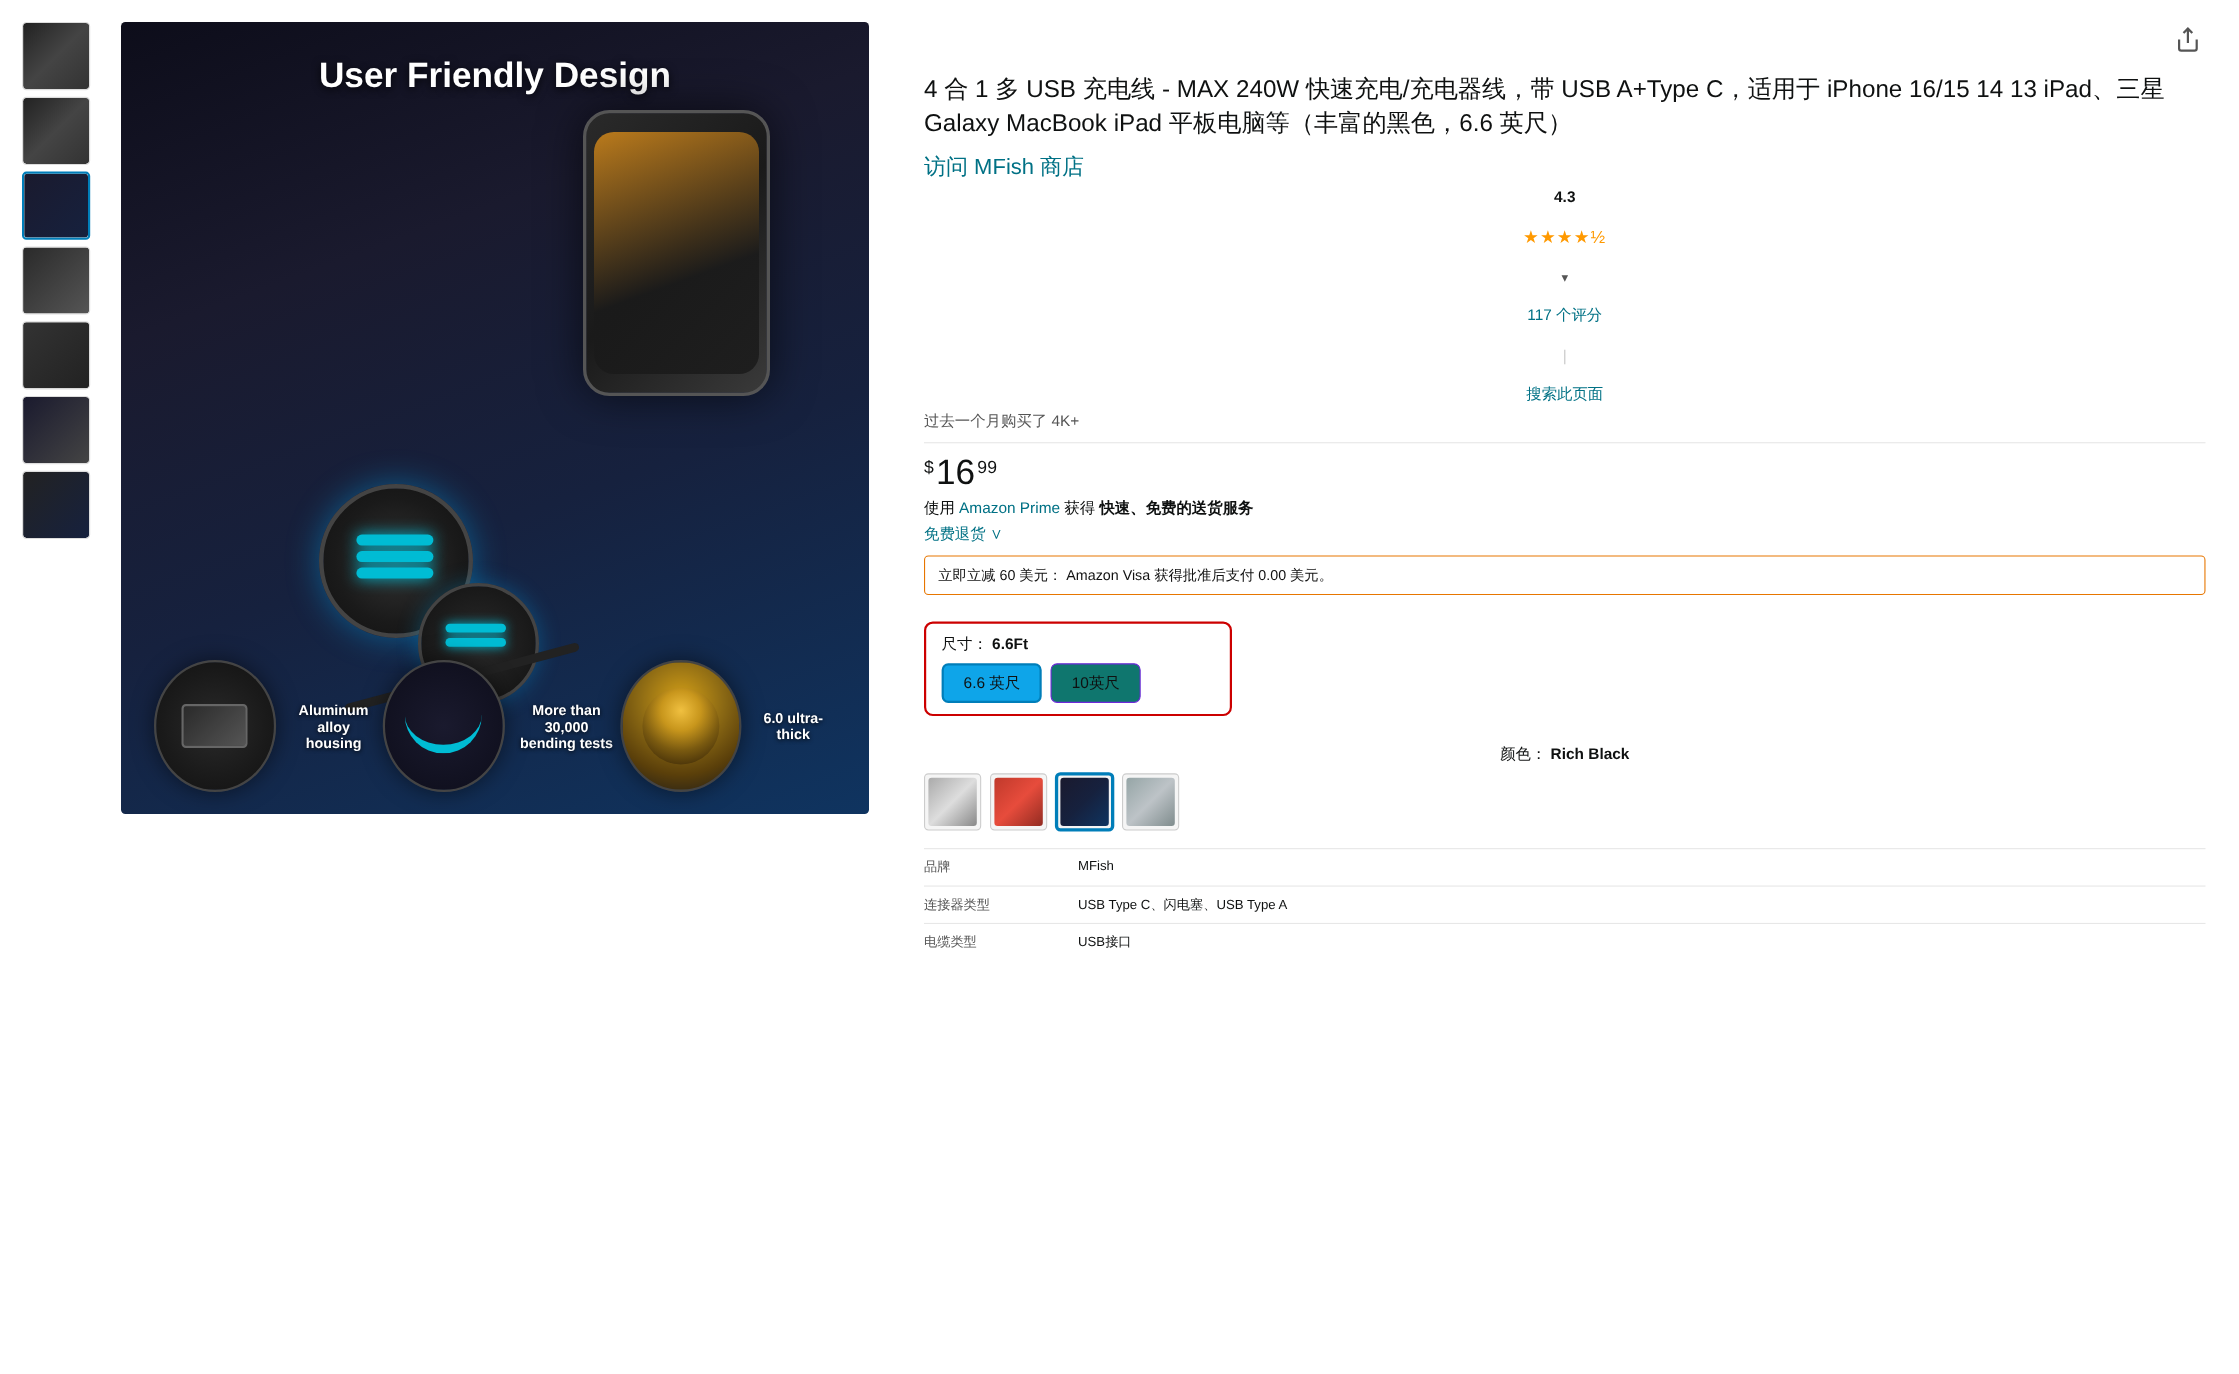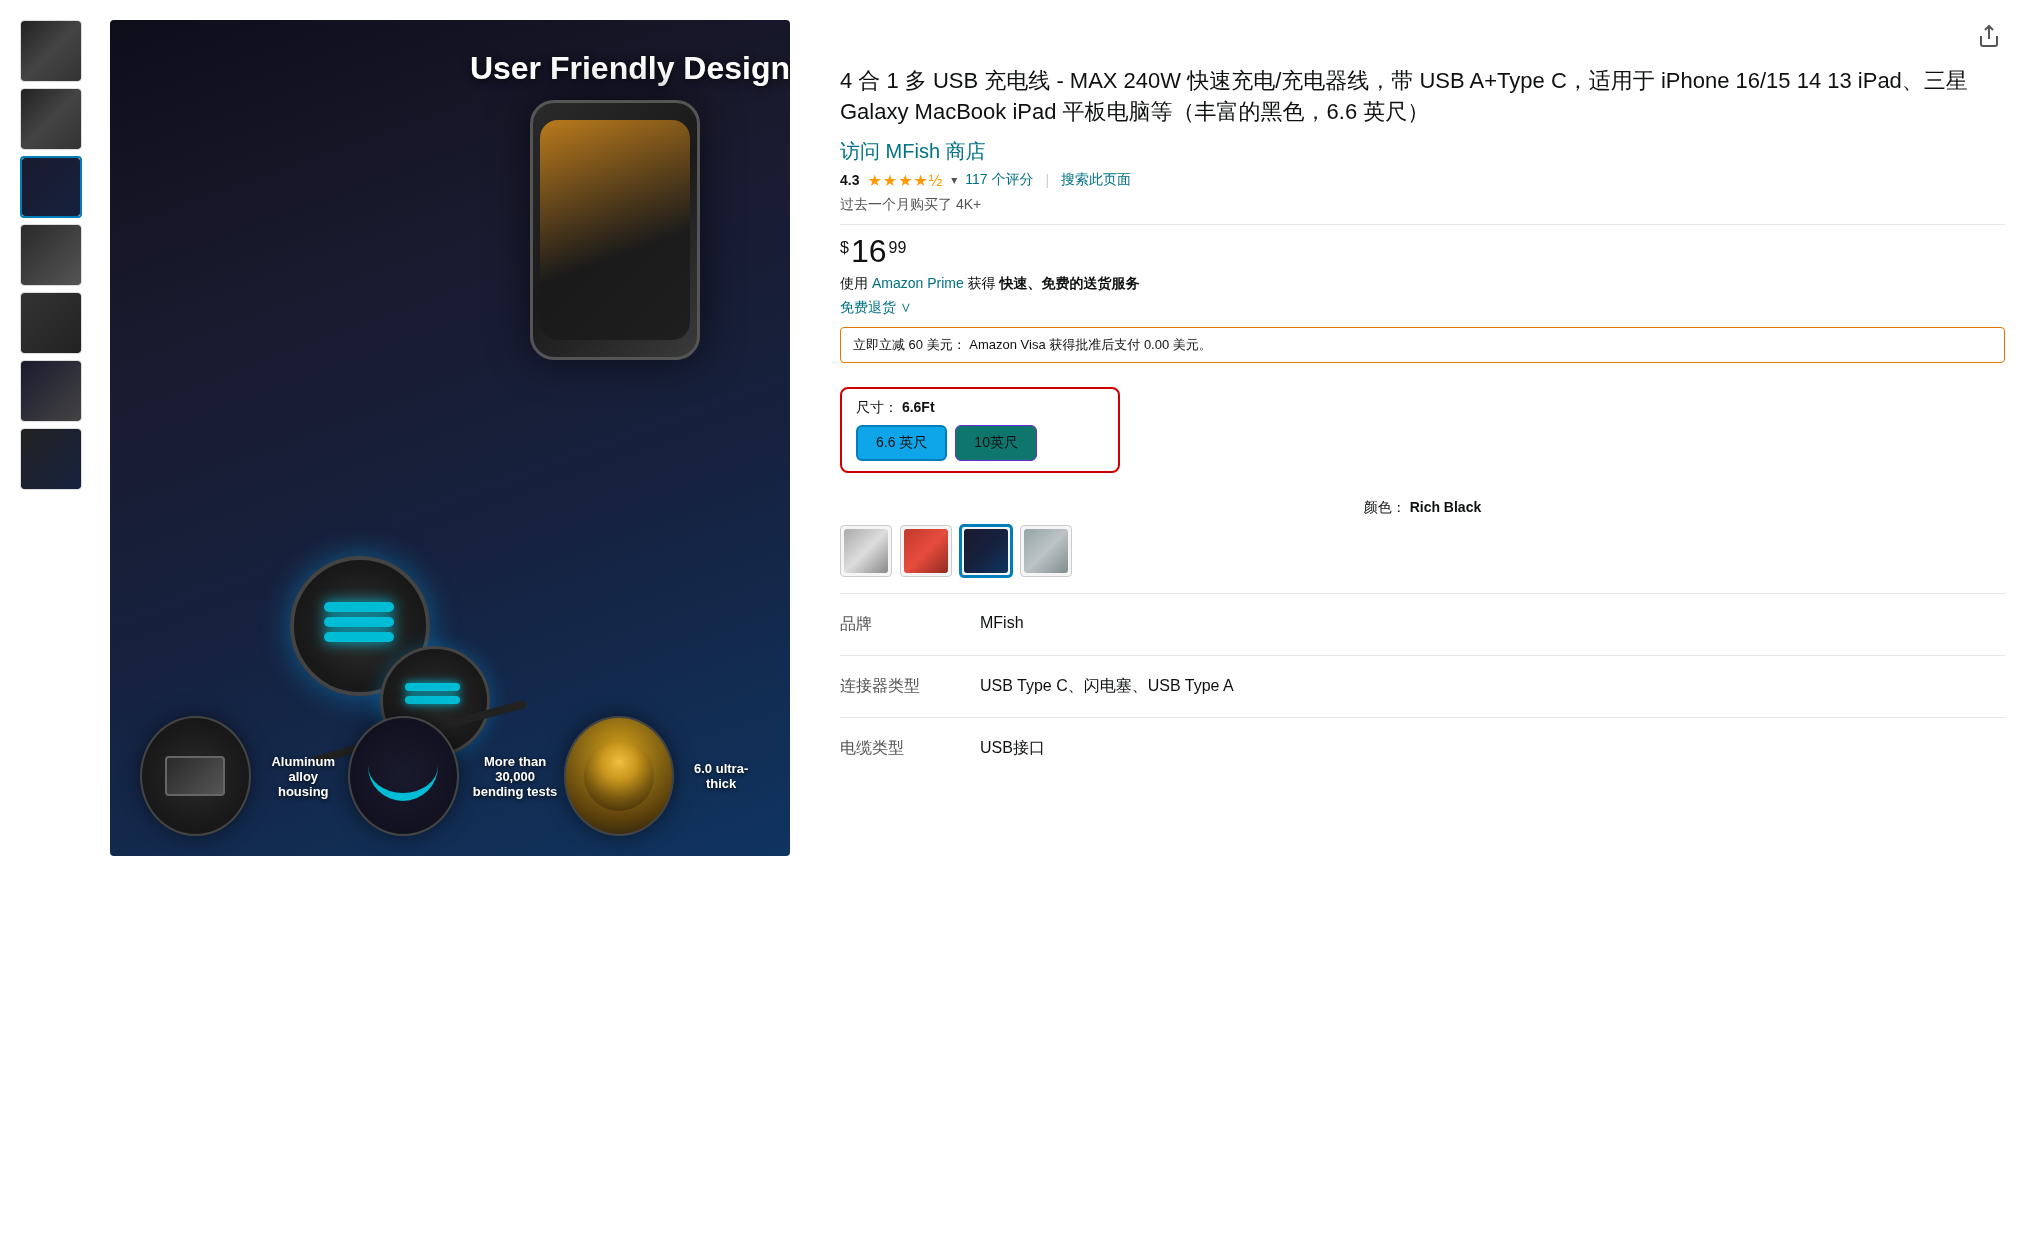--- a/index.html
+++ b/index.html
@@ -53,28 +53,28 @@
     .thumb-img-placeholder.t7 { background: linear-gradient(135deg, #222, #16213e); }
 
     
     .main-image-container {
       width: 680px;
       flex-shrink: 0;
       position: relative;
     }
     .main-image {
       width: 680px;
-      height: 836px;
+      height: 720px;
       background: linear-gradient(160deg, #0d0d1a 0%, #1a1a2e 30%, #16213e 60%, #0f3460 100%);
       border-radius: 4px;
       position: relative;
       overflow: hidden;
       display: flex;
       flex-direction: column;
-      align-items: flex-end;
+      align-items: center;
     }
     .main-image-text {
       color: #fff;
       font-size: 32px;
       font-weight: bold;
       text-align: center;
       margin-top: 30px;
       text-shadow: 0 2px 8px rgba(0,0,0,0.8);
     }
 
@@ -148,22 +148,23 @@
       margin-bottom: 10px;
     }
     .store-link {
       color: #007185;
       text-decoration: none;
       font-size: 20px;
     }
     .rating-row {
       display: flex;
       align-items: center;
-      gap: 8px;
+      gap: 19px;
       margin: 6px 0;
+      flex-direction: column;
     }
     .stars {
       color: #f90;
       font-size: 16px;
       letter-spacing: 1px;
     }
     .rating-num {
       font-size: 14px;
       color: #0f1111;
       font-weight: 600;
@@ -315,23 +316,23 @@
     
     .specs-table {
       margin-top: 16px;
       width: 100%;
       border-collapse: collapse;
     }
     .specs-table tr {
       border-top: 1px solid #e7e7e7;
     }
     .specs-table td {
-      padding: 20px 0;
+      padding: 8px 0;
       vertical-align: top;
-      font-size: 16px;
+      font-size: 12px;
     }
     .specs-key {
       color: #555;
       width: 140px;
       font-weight: 400;
     }
     .specs-val {
       color: #0f1111;
     }
   </style>

